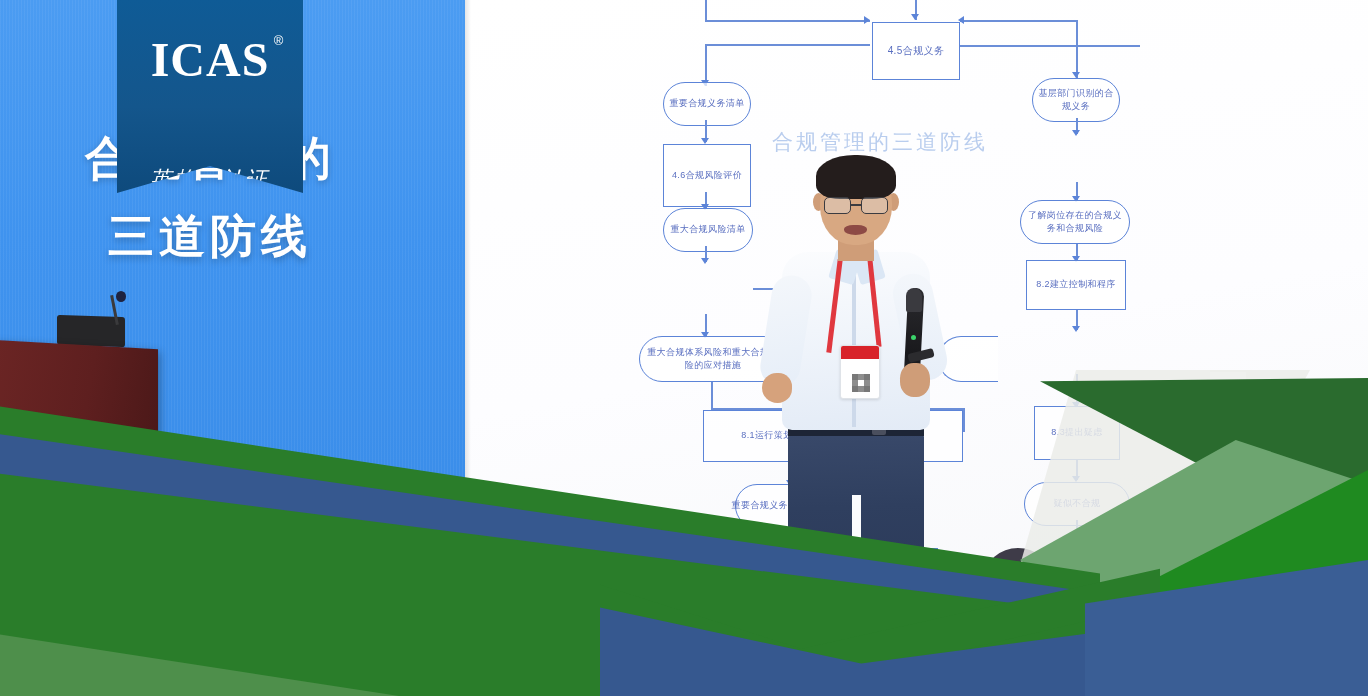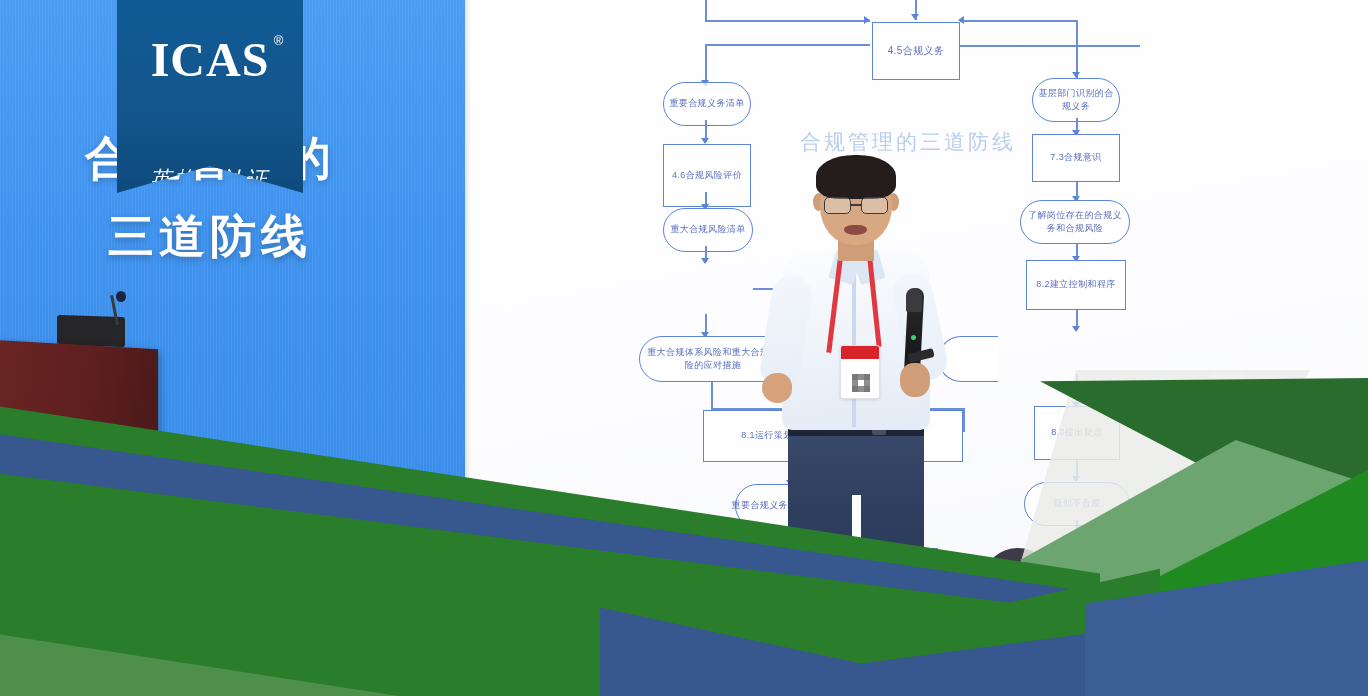--- a/index.html
+++ b/index.html
@@ -94,21 +94,21 @@
     border-top:4px solid transparent; border-bottom:4px solid transparent;
     border-right:6px solid #5c84d8;
   }
   .fc-arrow-right {
     position:absolute; width:0; height:0;
     border-top:4px solid transparent; border-bottom:4px solid transparent;
     border-left:6px solid #5c84d8;
   }
 
   .slide-watermark {
-    position:absolute; left:800px; top:128px;
+    position:absolute; left:772px; top:128px;
     font-size:21px; color:#b9cdee; letter-spacing:3px; white-space:nowrap;
     font-weight:400;
   }
 
   
   .speaker { position:absolute; left:760px; top:155px; width:230px; height:460px; }
   .sp-head { position:absolute; left:60px; top:6px; width:72px; height:84px;
              background:#d8a882; border-radius:50% 50% 46% 46%; }
   .sp-hair { position:absolute; left:56px; top:0px; width:80px; height:44px;
              background:#241d1c; border-radius:48% 48% 30% 30%; }
@@ -351,23 +351,20 @@
   <div class="fc fc-box" style="left:762px; top:548px; width:176px; height:48px;">
     <span style="position:relative; left:12px;">9.2监视测量分析评价</span>
   </div>
 
   <div class="fc fc-box fc-pill" style="left:1032px; top:78px; width:88px; height:40px;">
     <span>基层部门识别的合规义务</span>
   </div>
   <div class="fc-line" style="left:1076px; top:118px; width:1.6px; height:16px;"></div>
   <div class="fc-arrow" style="left:1072px; top:130px;"></div>
 
-  <div class="fc fc-box" style="left:1032px; top:134px; width:88px; height:48px;">
-    <span>7.3合规意识</span>
-  </div>
   <div class="fc-line" style="left:1076px; top:182px; width:1.6px; height:18px;"></div>
   <div class="fc-arrow" style="left:1072px; top:196px;"></div>
 
   <div class="fc fc-box fc-pill" style="left:1020px; top:200px; width:110px; height:44px;">
     <span>了解岗位存在的合规义务和合规风险</span>
   </div>
   <div class="fc-line" style="left:1076px; top:244px; width:1.6px; height:16px;"></div>
   <div class="fc-arrow" style="left:1072px; top:256px;"></div>
 
   <div class="fc fc-box" style="left:1026px; top:260px; width:100px; height:50px;">

